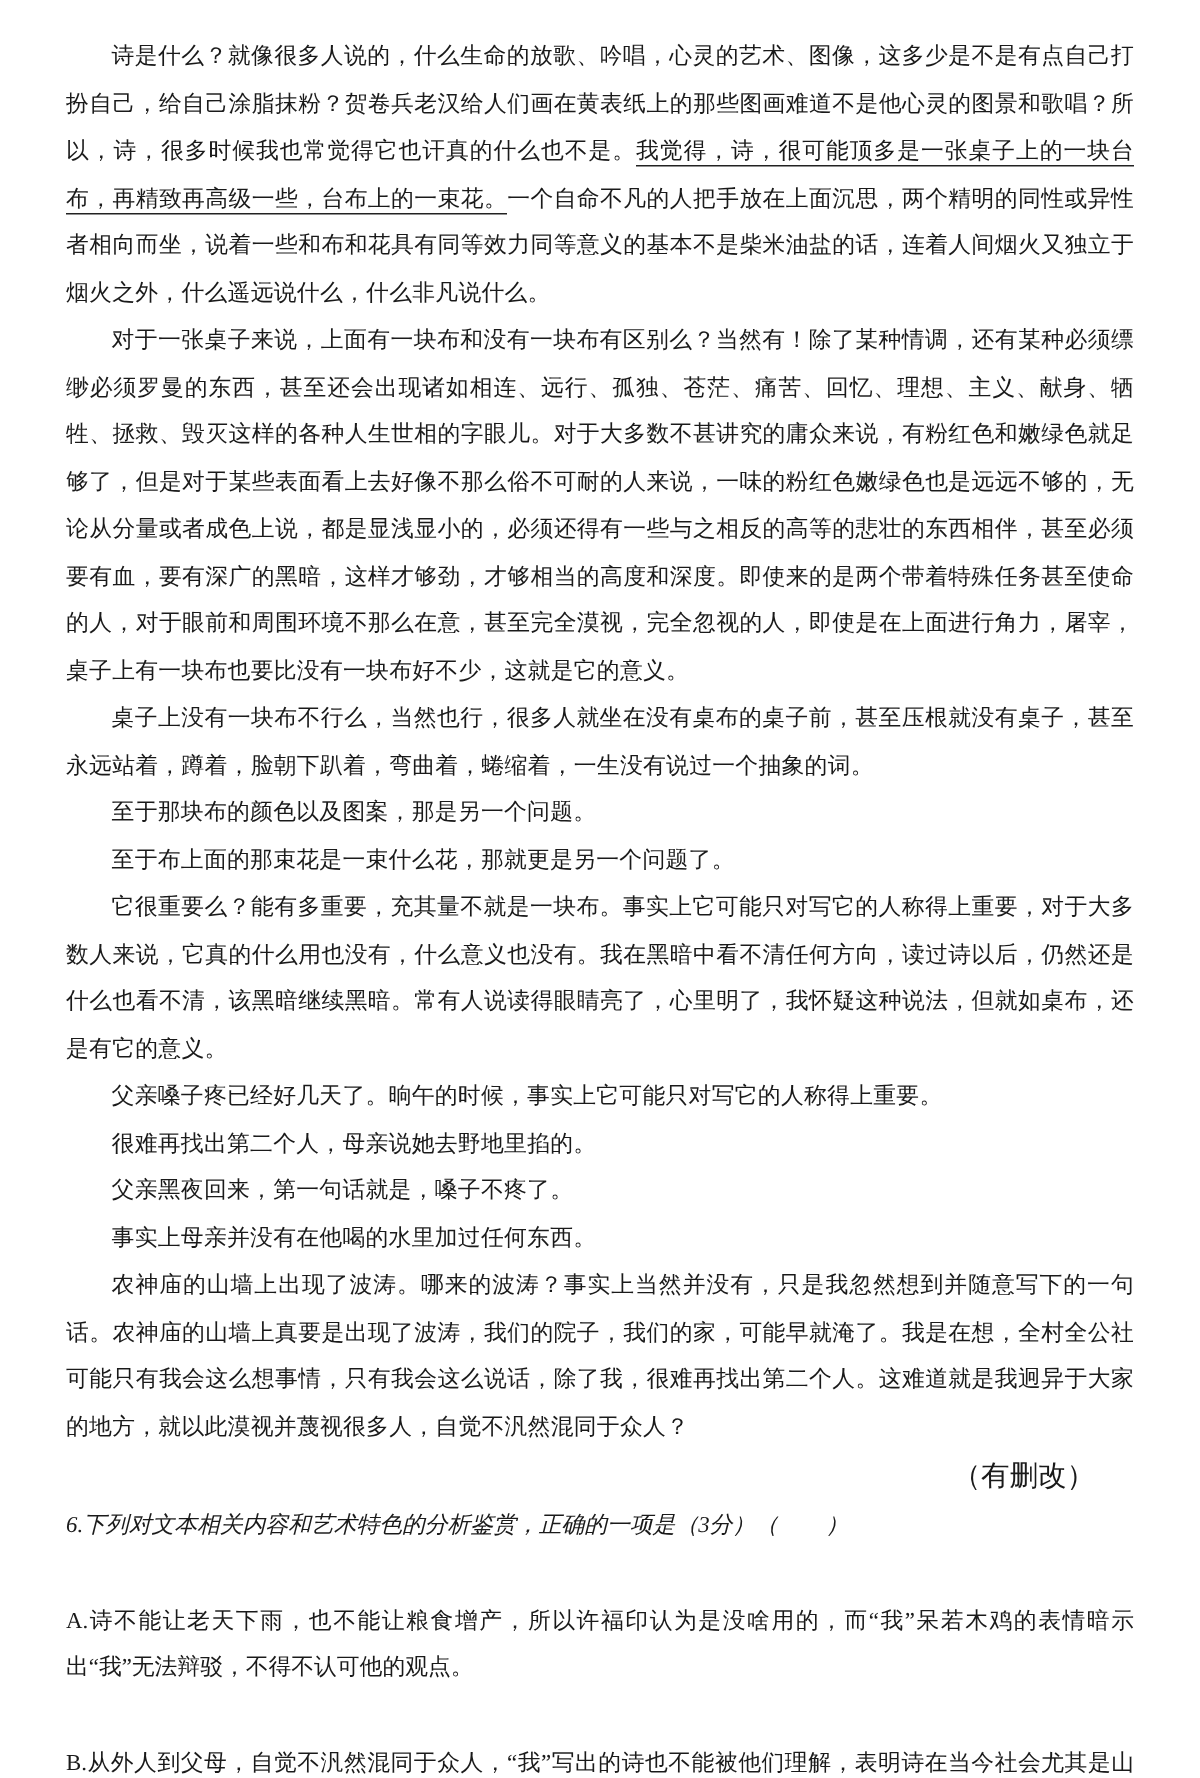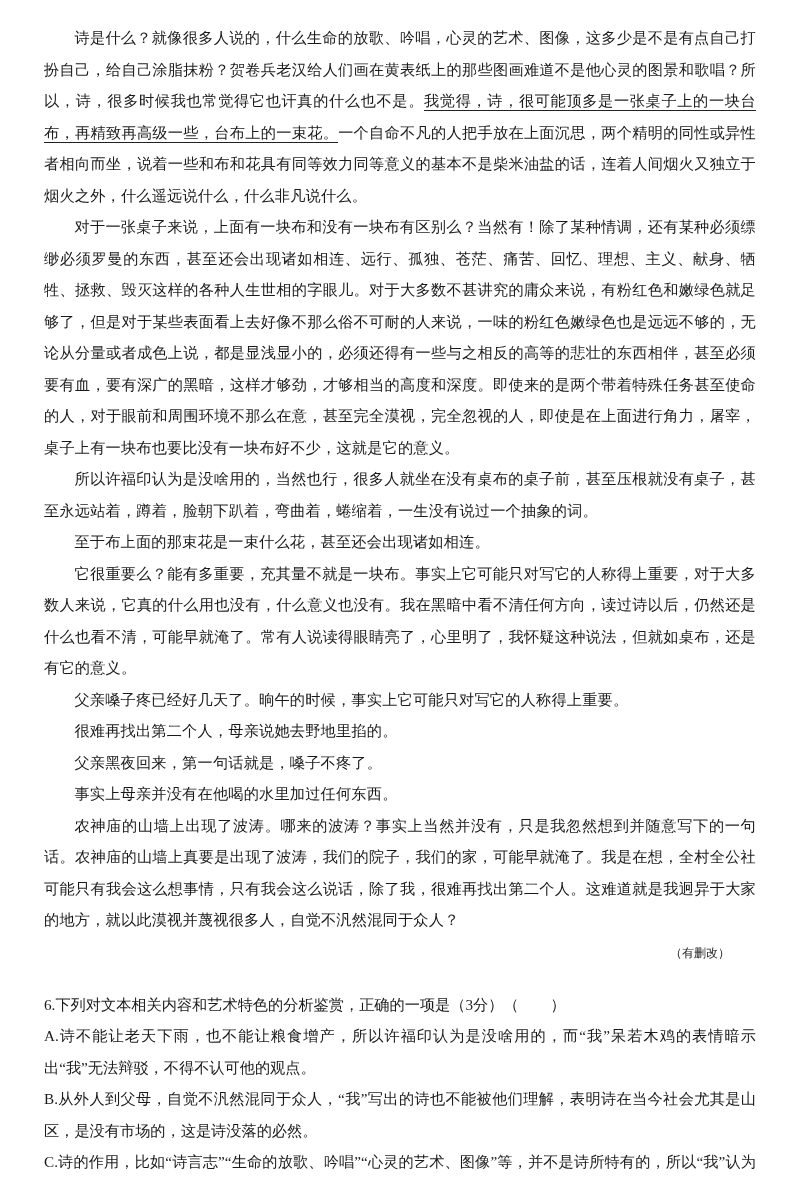--- a/index.html
+++ b/index.html
@@ -33,62 +33,65 @@
     letter-spacing: 0.2px;
   }
   .indent {
     text-indent: 2em;
   }
   .underline-seg {
     border-bottom: 1px solid #222;
     padding-bottom: 1px;
   }
   .right-note {
-    font-size: 12px;
+    font-size: 19px;
     line-height: 31px;
     text-align: right;
     padding-right: 26px;
     margin-top: 2px;
   }
   .question {
     font-size: 15.2px;
     line-height: 31.5px;
-    margin-top: 20px;
+    margin-top: 1px;
+    font-style: italic;
   }
   .option {
     font-size: 15.2px;
     line-height: 31.5px;
     text-align: justify;
     text-justify: inter-ideograph;
+    margin-top: 32px;
   }
   .blank-gap {
     display: inline-block;
     width: 2.1em;
   }
   .body-block {
     margin-bottom: 0;
   }
 </style>
 </head>
 <body>
 
 <div class="page">
 
   <div class="body-block">
 
     <p class="para indent"><span>诗是什么？就像很多人说的，什么生命的放歌、吟唱，心灵的艺术、图像，这多少是不是有点自己打扮自己，给自己涂脂抹粉？贺卷兵老汉给人们画在黄表纸上的那些图画难道不是他心灵的图景和歌唱？所以，诗，很多时候我也常觉得它也讦真的什么也不是。</span><span class="underline-seg">我觉得，诗，很可能顶多是一张桌子上的一块台布，再精致再高级一些，台布上的一束花。</span><span>一个自命不凡的人把手放在上面沉思，两个精明的同性或异性者相向而坐，说着一些和布和花具有同等效力同等意义的基本不是柴米油盐的话，连着人间烟火又独立于烟火之外，什么遥远说什么，什么非凡说什么。</span></p>
 
     <p class="para indent">对于一张桌子来说，上面有一块布和没有一块布有区别么？当然有！除了某种情调，还有某种必须缥缈必须罗曼的东西，甚至还会出现诸如相连、远行、孤独、苍茫、痛苦、回忆、理想、主义、献身、牺牲、拯救、毁灭这样的各种人生世相的字眼儿。对于大多数不甚讲究的庸众来说，有粉红色和嫩绿色就足够了，但是对于某些表面看上去好像不那么俗不可耐的人来说，一味的粉红色嫩绿色也是远远不够的，无论从分量或者成色上说，都是显浅显小的，必须还得有一些与之相反的高等的悲壮的东西相伴，甚至必须要有血，要有深广的黑暗，这样才够劲，才够相当的高度和深度。即使来的是两个带着特殊任务甚至使命的人，对于眼前和周围环境不那么在意，甚至完全漠视，完全忽视的人，即使是在上面进行角力，屠宰，桌子上有一块布也要比没有一块布好不少，这就是它的意义。</p>
 
-    <p class="para indent">所以许福印认为是没啥用的，当然也行，很多人就坐在没有桌布的桌子前，甚至压根就没有桌子，甚至永远站着，蹲着，脸朝下趴着，弯曲着，蜷缩着，一生没有说过一个抽象的词。</p>
+    <p class="para indent">桌子上没有一块布不行么，当然也行，很多人就坐在没有桌布的桌子前，甚至压根就没有桌子，甚至永远站着，蹲着，脸朝下趴着，弯曲着，蜷缩着，一生没有说过一个抽象的词。</p>
 
+    <p class="para indent">至于那块布的颜色以及图案，那是另一个问题。</p>
 
-    <p class="para indent">至于布上面的那束花是一束什么花，甚至还会出现诸如相连。</p>
+    <p class="para indent">至于布上面的那束花是一束什么花，那就更是另一个问题了。</p>
 
-    <p class="para indent">它很重要么？能有多重要，充其量不就是一块布。事实上它可能只对写它的人称得上重要，对于大多数人来说，它真的什么用也没有，什么意义也没有。我在黑暗中看不清任何方向，读过诗以后，仍然还是什么也看不清，可能早就淹了。常有人说读得眼睛亮了，心里明了，我怀疑这种说法，但就如桌布，还是有它的意义。</p>
+    <p class="para indent">它很重要么？能有多重要，充其量不就是一块布。事实上它可能只对写它的人称得上重要，对于大多数人来说，它真的什么用也没有，什么意义也没有。我在黑暗中看不清任何方向，读过诗以后，仍然还是什么也看不清，该黑暗继续黑暗。常有人说读得眼睛亮了，心里明了，我怀疑这种说法，但就如桌布，还是有它的意义。</p>
 
     <p class="para indent">父亲嗓子疼已经好几天了。晌午的时候，事实上它可能只对写它的人称得上重要。</p>
 
     <p class="para indent">很难再找出第二个人，母亲说她去野地里掐的。</p>
 
     <p class="para indent">父亲黑夜回来，第一句话就是，嗓子不疼了。</p>
 
     <p class="para indent">事实上母亲并没有在他喝的水里加过任何东西。</p>
 
     <p class="para indent">农神庙的山墙上出现了波涛。哪来的波涛？事实上当然并没有，只是我忽然想到并随意写下的一句话。农神庙的山墙上真要是出现了波涛，我们的院子，我们的家，可能早就淹了。我是在想，全村全公社可能只有我会这么想事情，只有我会这么说话，除了我，很难再找出第二个人。这难道就是我迥异于大家的地方，就以此漠视并蔑视很多人，自觉不汎然混同于众人？</p>

